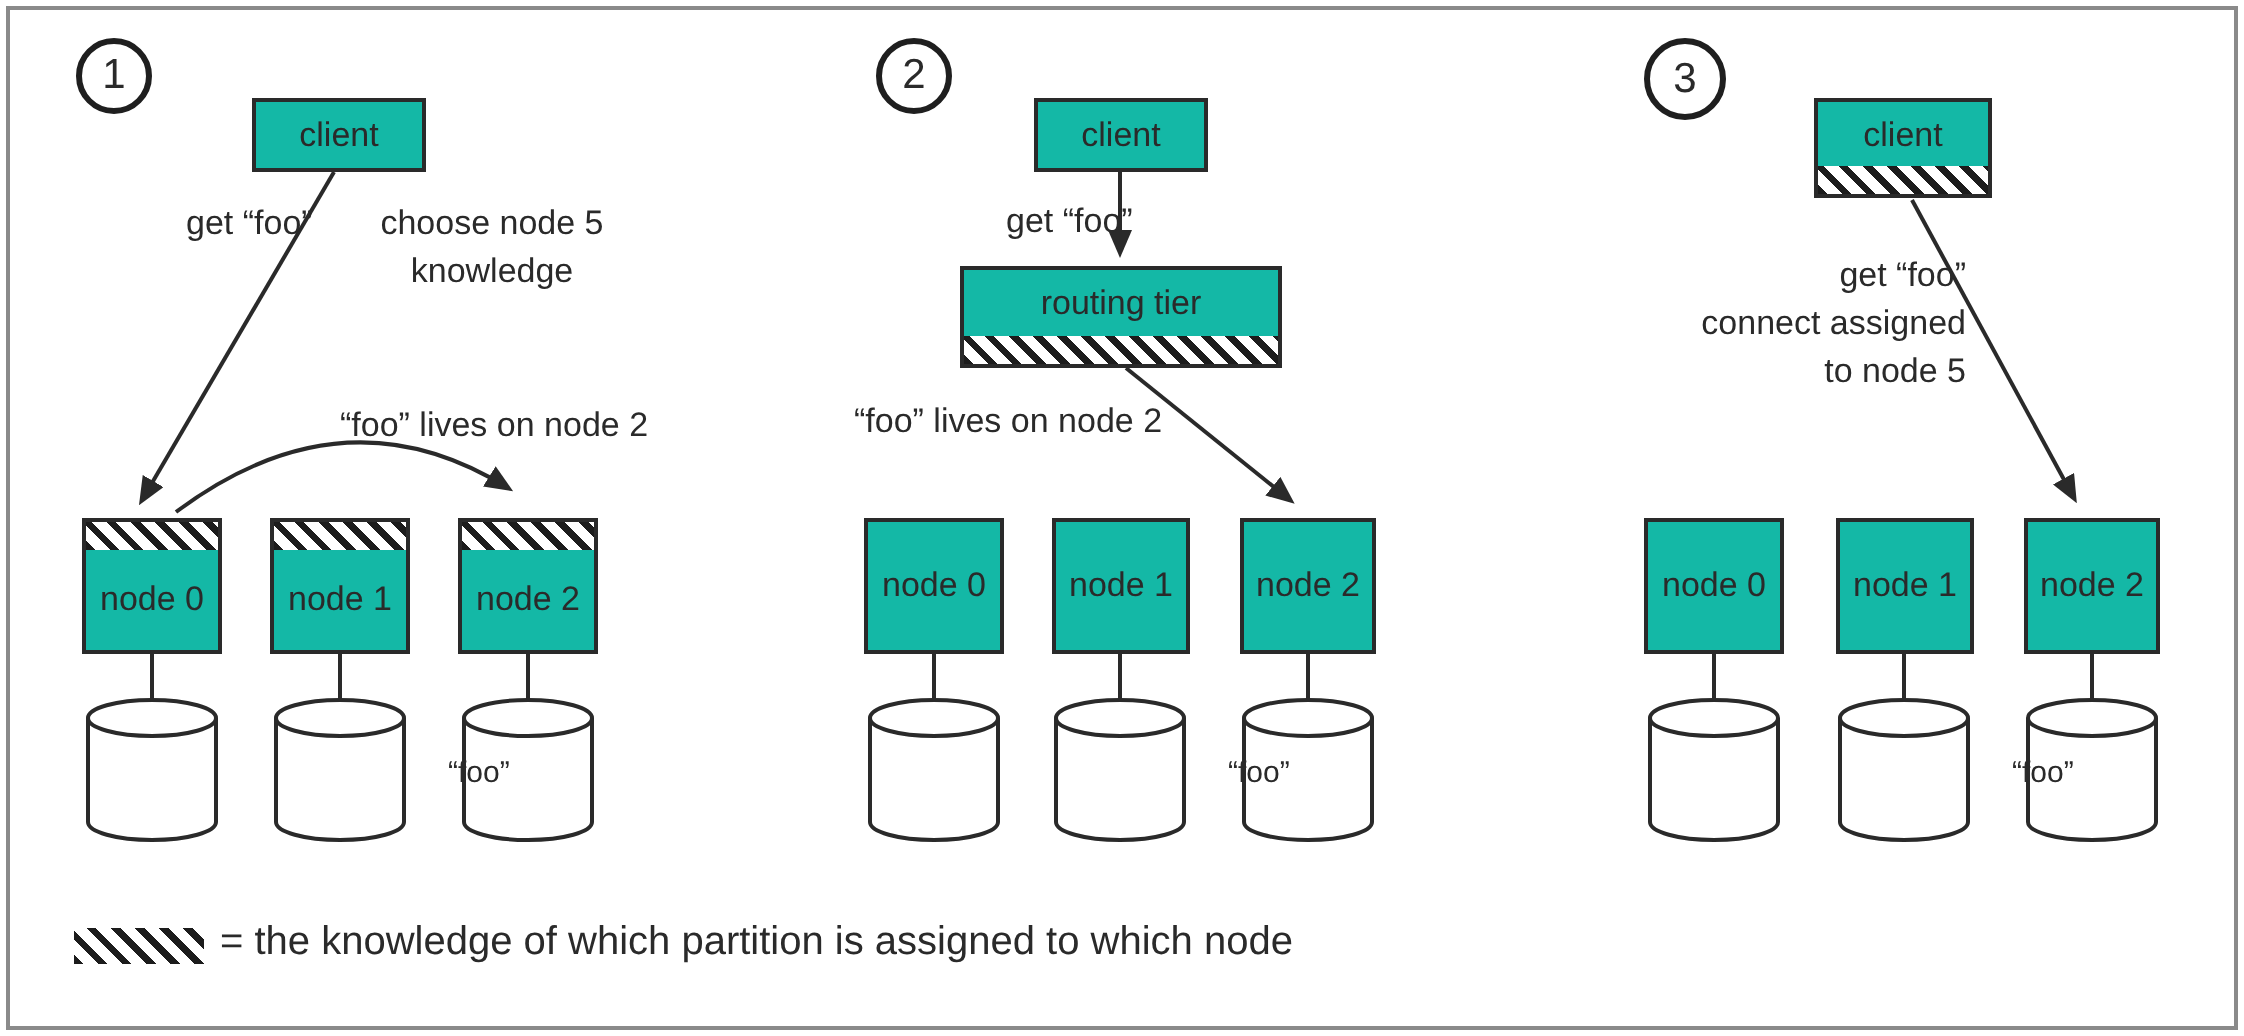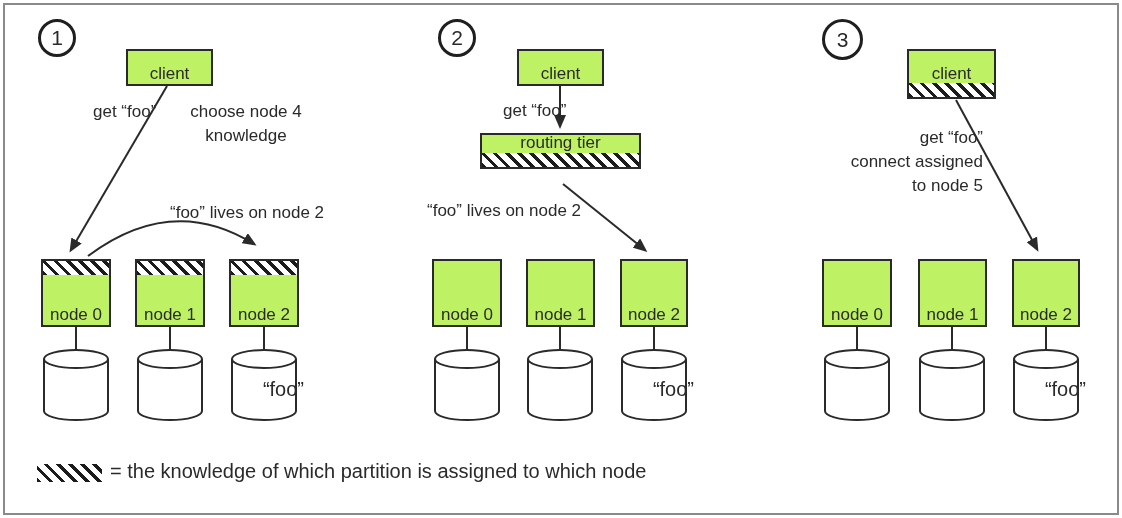--- a/index.html
+++ b/index.html
@@ -10,35 +10,35 @@
   }
   #frame{position:absolute; left:3px; top:3px; right:3px; bottom:3px;
     border:2px solid #8a8a8a; pointer-events:none;}
   .abs{position:absolute;}
   .stepcircle{
     position:absolute; width:38px; height:38px; border:3px solid #1f1f1f;
     border-radius:50%; display:flex; align-items:center; justify-content:center;
     font-size:21px; background:#fff; box-sizing:border-box;
   }
   .box{
-    position:absolute; border:2px solid #2a2a2a; background:#bef264;
-    box-sizing:border-box; display:flex; align-items:flex-end; justify-content:center;
+    position:absolute; border:2px solid #2a2a2a; background:#14b8a6;
+    box-sizing:border-box; display:flex; align-items:center; justify-content:center;
     font-size:17px;
   }
   .hatch{
     background:repeating-linear-gradient(45deg,#1c1c1c 0,#1c1c1c 3.5px,#ffffff 3.5px,#ffffff 8.5px);
   }
   .strip-top{position:absolute; left:0; right:0; top:0; height:14px;}
   .strip-bottom{position:absolute; left:0; right:0; bottom:0; height:14px;}
   .nodebox .lbl{position:relative;}
   .nodebox.hatched .lbl{margin-top:13px;}
   .clientbox.hatched .lbl{margin-bottom:13px;}
   .routingbox .lbl{margin-bottom:14px;}
   .ann{position:absolute; font-size:17px; line-height:24px; white-space:nowrap;margin-left:20px;}
-  .foolabel{position:absolute; width:80px; text-align:right; font-size:20px;}
+  .foolabel{position:absolute; width:80px; text-align:left; font-size:15px;}
   #legend-text{position:absolute; font-size:20px;}
   svg{position:absolute; left:0; top:0;}
 </style>
 </head>
 <body>
 
 <div id="canvas">
   <div id="frame"></div>
 
   <svg width="1122" height="518" viewBox="0 0 1122 518">
@@ -109,21 +109,21 @@
   </svg>
 
   <div class="stepcircle" style="left:38px; top:19px;">
     <span>1</span>
   </div>
   <div class="box clientbox" style="left:126px; top:49px; width:87px; height:37px;">
     <span class="lbl">client</span>
   </div>
   <div class="ann" style="left:73px; top:100px;">get “foo”</div>
   <div class="ann" style="left:160px; top:100px; width:132px; text-align:center;">
-    <div>choose node 4</div>
+    <div>choose node 5</div>
     <div>knowledge</div>
   </div>
   <div class="ann" style="left:150px; top:201px;">“foo” lives on node 2</div>
 
   <div class="box nodebox hatched" style="left:41px; top:259px; width:70px; height:68px;">
     <div class="hatch strip-top"></div>
     <span class="lbl">node 0</span>
   </div>
   <div class="box nodebox hatched" style="left:135px; top:259px; width:70px; height:68px;">
     <div class="hatch strip-top"></div>
@@ -135,21 +135,21 @@
   </div>
   <div class="foolabel" style="left:224px; top:378px;">“foo”</div>
 
   <div class="stepcircle" style="left:438px; top:19px;">
     <span>2</span>
   </div>
   <div class="box clientbox" style="left:517px; top:49px; width:87px; height:37px;">
     <span class="lbl">client</span>
   </div>
   <div class="ann" style="left:483px; top:99px;">get “foo”</div>
-  <div class="box routingbox" style="left:480px; top:133px; width:161px; height:36px;">
+  <div class="box routingbox" style="left:480px; top:133px; width:161px; height:51px;">
     <div class="hatch strip-bottom"></div>
     <span class="lbl">routing tier</span>
   </div>
   <div class="ann" style="left:407px; top:199px;">“foo” lives on node 2</div>
 
   <div class="box nodebox" style="left:432px; top:259px; width:70px; height:68px;">
     <span class="lbl">node 0</span>
   </div>
   <div class="box nodebox" style="left:526px; top:259px; width:69px; height:68px;">
     <span class="lbl">node 1</span>

